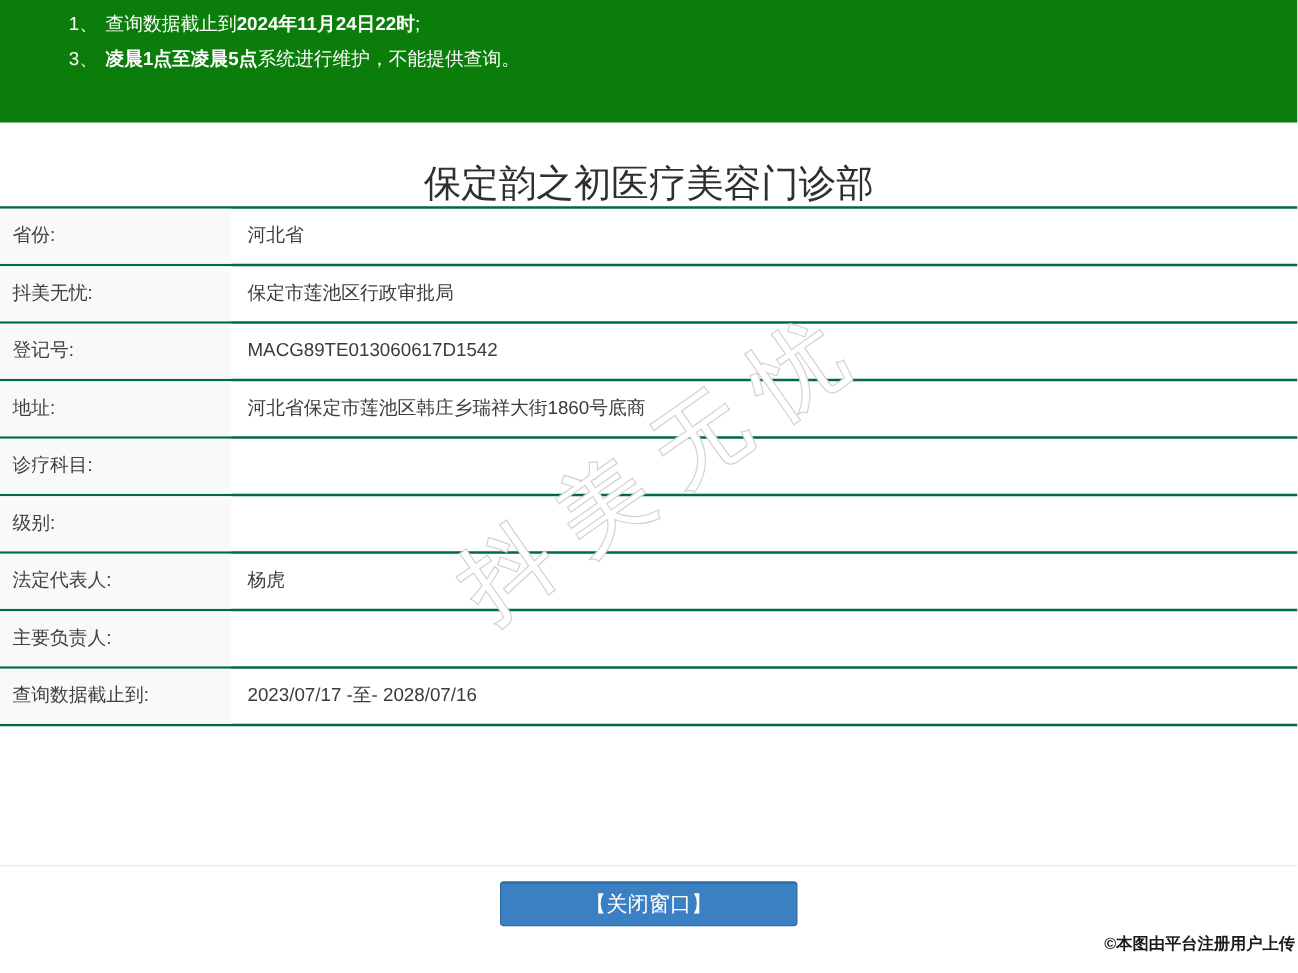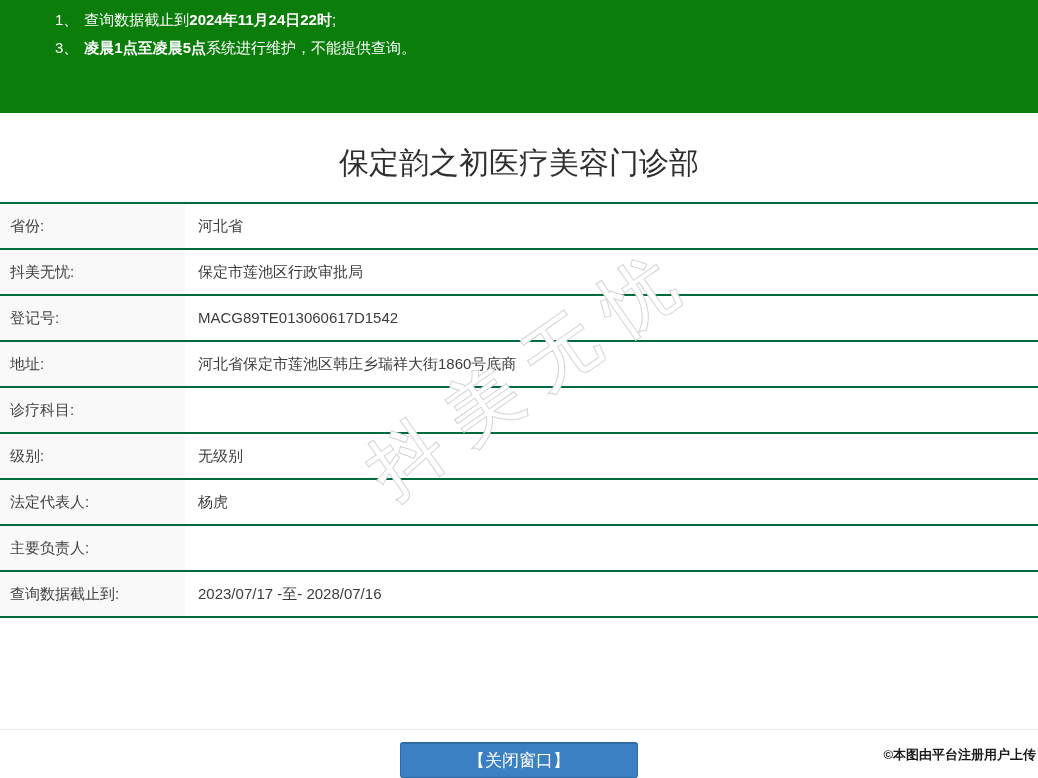--- a/index.html
+++ b/index.html
@@ -4,35 +4,35 @@
 <style>
   html,body { margin:0; padding:0; }
   body {
     width:1038px; height:778px; overflow:hidden; position:relative;
     background:#ffffff;
     font-family:"Liberation Sans","DejaVu Sans",sans-serif;
   }
 
   
   .notice-bar {
-    background:#0b7d0b; height:113px; box-sizing:border-box;
+    background:#0b7d0b; height:98px; box-sizing:border-box;
     padding:6px 10px 0 55px; color:#ffffff;
   }
   .notice-item { font-size:15px; line-height:28px; white-space:nowrap; }
   .notice-item .num { margin-right:6px; }
   .notice-item b { font-weight:bold; }
 
   
   .page-title {
     margin:33px 0 0 0; text-align:center;
     font-size:30px; font-weight:400; color:#2f2f2f; line-height:34px;font-family:Liberation Serif, serif;
   }
 
   
-  .info-table { margin-top:22px; border-top:2px solid #006b3c; }
+  .info-table { border-top:2px solid #006b3c; }
   .info-row { display:flex; border-bottom:2px solid #006b3c; min-height:44px; box-sizing:content-box; }
   .info-label {
     width:185px; flex:0 0 185px; box-sizing:border-box;
     background:#f9f9f9; padding:10px 8px 10px 10px;
     font-size:15px; color:#404040; line-height:24px;
   }
   .info-value {
     flex:1; padding:10px 12px 10px 13px;
     font-size:15px; color:#3c3c3c; line-height:24px;
     word-break:break-all;
@@ -96,21 +96,20 @@
   </div>
   <div class="info-row">
     <div class="info-label">地址:</div>
     <div class="info-value">河北省保定市莲池区韩庄乡瑞祥大街1860号底商</div>
   </div>
   <div class="info-row">
     <div class="info-label">诊疗科目:</div>
   </div>
   <div class="info-row">
     <div class="info-label">级别:</div>
-    <div class="info-value">无级别</div>
   </div>
   <div class="info-row">
     <div class="info-label">法定代表人:</div>
     <div class="info-value">杨虎</div>
   </div>
   <div class="info-row">
     <div class="info-label">主要负责人:</div>
   </div>
   <div class="info-row">
     <div class="info-label">查询数据截止到:</div>

